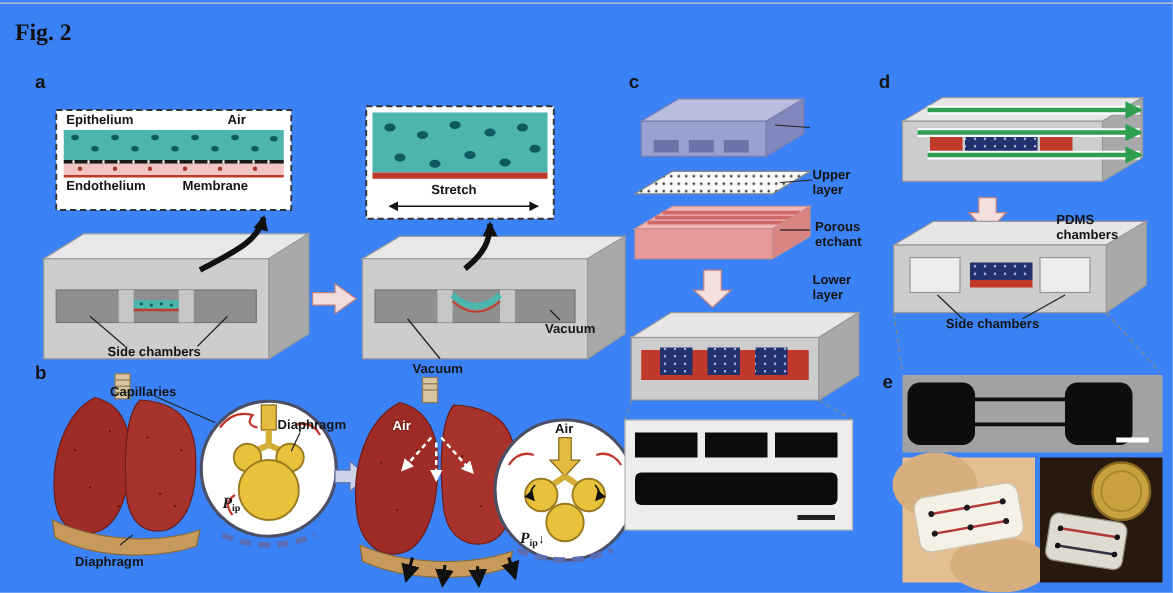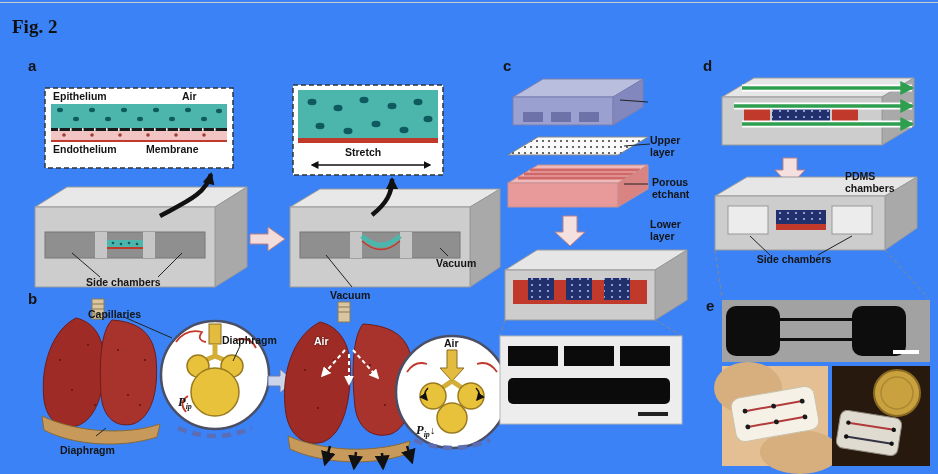--- a/index.html
+++ b/index.html
@@ -7,21 +7,21 @@
   .page { position: relative; width: 938px; height: 474px; background: #3b82f6; overflow: hidden; }
   .top-rule { position: absolute; left: 0; top: 2px; width: 938px; height: 1px; background: #cccccc; }
   .art { position: absolute; left: 0; top: 0; }
   .lbl { position: absolute; font-size: 10.5px; font-weight: 600; color: #141414; white-space: nowrap; line-height: 1.15; }
   .fig-title { font-family: "Liberation Serif", serif; font-size: 19px; font-weight: 700; color: #101010; }
   .letter { font-size: 15px; font-weight: 700; }
   .wrap { white-space: normal; margin-top: 42px; }
   .center { text-align: center; }
   .white { color: #ffffff; text-shadow: 0 0 2px rgba(0,0,0,.75); }
   .pvar { font-family: "Liberation Serif", serif; font-style: italic; font-weight: 700; font-size: 12.5px; }
-  .lbl sub { font-size: 8px; font-style: italic; font-family: "Liberation Serif", serif; }
+  .lbl sub { font-size: 8px; font-family: "Liberation Serif", serif; }
 </style>
 </head>
 <body>
 
 <div class="page">
   <div class="top-rule"></div>
 
   <svg class="art" width="938" height="474" viewBox="0 0 938 474">
     <defs>
       <marker id="mB" viewBox="0 0 6 6" refX="5" refY="3" markerWidth="6" markerHeight="6" orient="auto-start-reverse">

